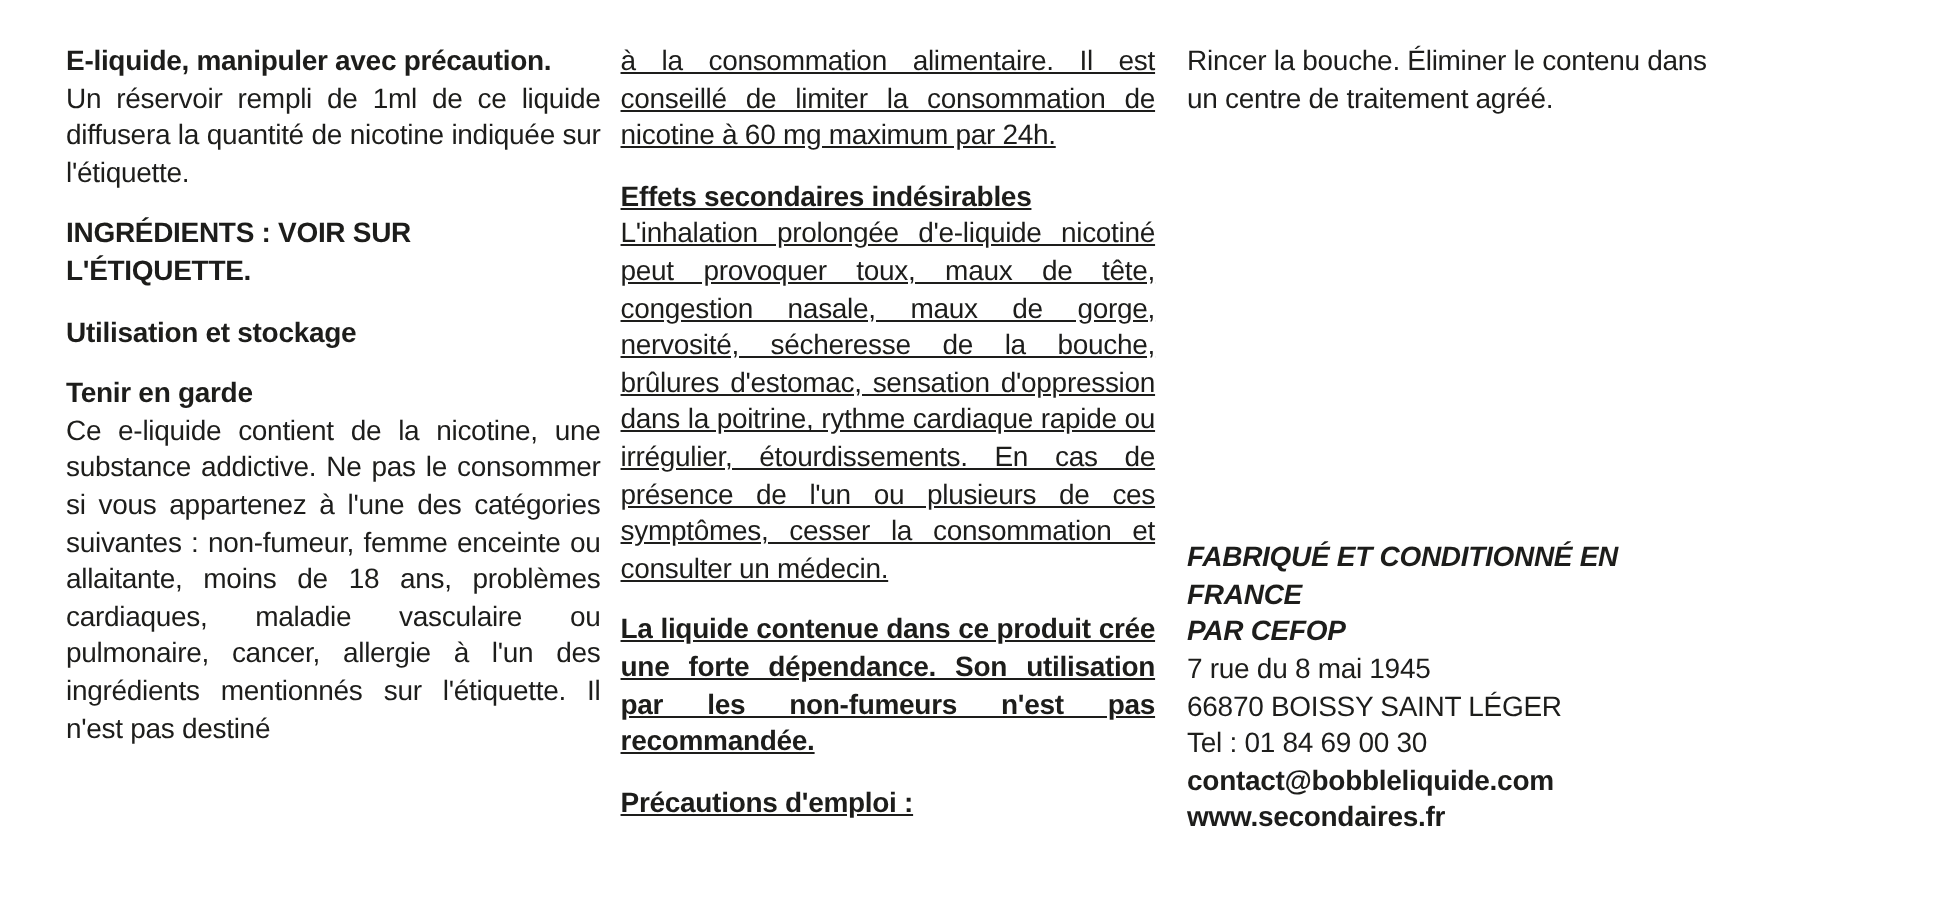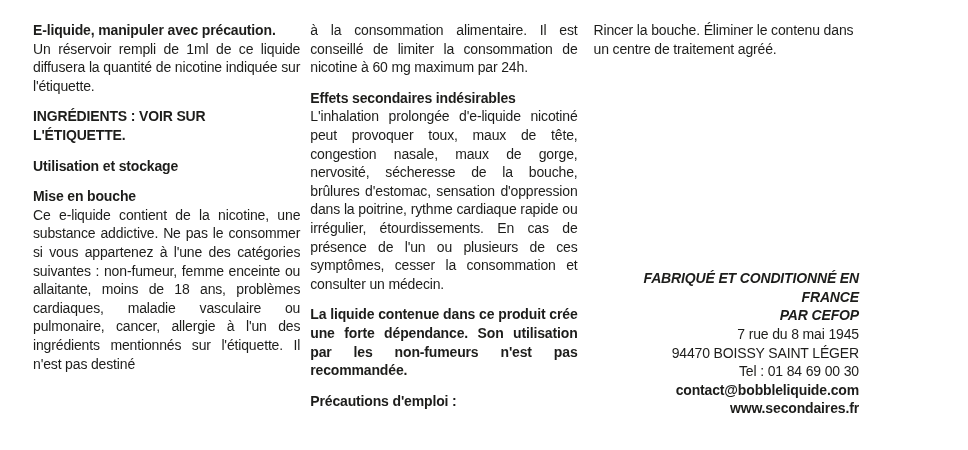--- a/index.html
+++ b/index.html
@@ -19,67 +19,67 @@
     width: 892px;
     height: 450px;
     padding: 21px 33px 0 33px;
     display: flex;
     background: #ffffff;
   }
   .col {
     box-sizing: border-box;
   }
   .col-1 { width: 294px; margin-right: 10px; }
-  .col-2 { width: 294px; margin-right: 16px; }
+  .col-2 { width: 294px; margin-right: 16px; text-decoration: underline; }
   .col-3 {
     width: 292px;
     height: 425px;
     display: flex;
     flex-direction: column;
   }
   p {
     margin: 0;
     font-size: 14px;
     line-height: 18.6px;
     letter-spacing: -0.15px;
   }
   .just { text-align: justify; }
   .bold { font-weight: bold; }
   .mt   { margin-top: 12px; }
-  .maker-block { margin-top: auto; padding-bottom: 28px; text-align: right; }
+  .maker-block { margin-top: auto; padding-bottom: 28px; }
   .maker-line  { font-weight: bold; font-style: italic; }
 </style>
 </head>
 <body>
 
 <div class="sheet">
 
   <div class="col col-1">
     <p class="bold">E-liquide, manipuler avec précaution.</p>
     <p class="just">Un réservoir rempli de 1ml de ce liquide diffusera la quantité de nicotine indiquée sur l'étiquette.</p>
     <p class="bold mt">INGRÉDIENTS : VOIR SUR L'ÉTIQUETTE.</p>
     <p class="bold mt">Utilisation et stockage</p>
-    <p class="bold mt">Mise en bouche</p>
+    <p class="bold mt">Tenir en garde</p>
     <p class="just">Ce e-liquide contient de la nicotine, une substance addictive. Ne pas le consommer si vous appartenez à l'une des catégories suivantes : non-fumeur, femme enceinte ou allaitante, moins de 18 ans, problèmes cardiaques, maladie vasculaire ou pulmonaire, cancer, allergie à l'un des ingrédients mentionnés sur l'étiquette. Il n'est pas destiné</p>
   </div>
 
   <div class="col col-2">
     <p class="just">à la consommation alimentaire. Il est conseillé de limiter la consommation de nicotine à 60 mg maximum par 24h.</p>
     <p class="bold mt">Effets secondaires indésirables</p>
     <p class="just">L'inhalation prolongée d'e-liquide nicotiné peut provoquer toux, maux de tête, congestion nasale, maux de gorge, nervosité, sécheresse de la bouche, brûlures d'estomac, sensation d'oppression dans la poitrine, rythme cardiaque rapide ou irrégulier, étourdissements. En cas de présence de l'un ou plusieurs de ces symptômes, cesser la consommation et consulter un médecin.</p>
     <p class="bold just mt">La liquide contenue dans ce produit crée une forte dépendance. Son utilisation par les non-fumeurs n'est pas recommandée.</p>
     <p class="bold mt">Précautions d'emploi :</p>
   </div>
 
   <div class="col col-3">
     <p>Rincer la bouche. Éliminer le contenu dans un centre de traitement agréé.</p>
     <div class="maker-block">
       <p class="maker-line">FABRIQUÉ ET CONDITIONNÉ EN FRANCE</p>
       <p class="maker-line">PAR CEFOP</p>
       <p>7 rue du 8 mai 1945</p>
-      <p>94470 BOISSY SAINT LÉGER</p>
+      <p>66870 BOISSY SAINT LÉGER</p>
       <p>Tel : 01 84 69 00 30</p>
       <p class="bold">contact@bobbleliquide.com</p>
       <p class="bold">www.secondaires.fr</p>
     </div>
   </div>
 
 </div>
 
 </body></html>

